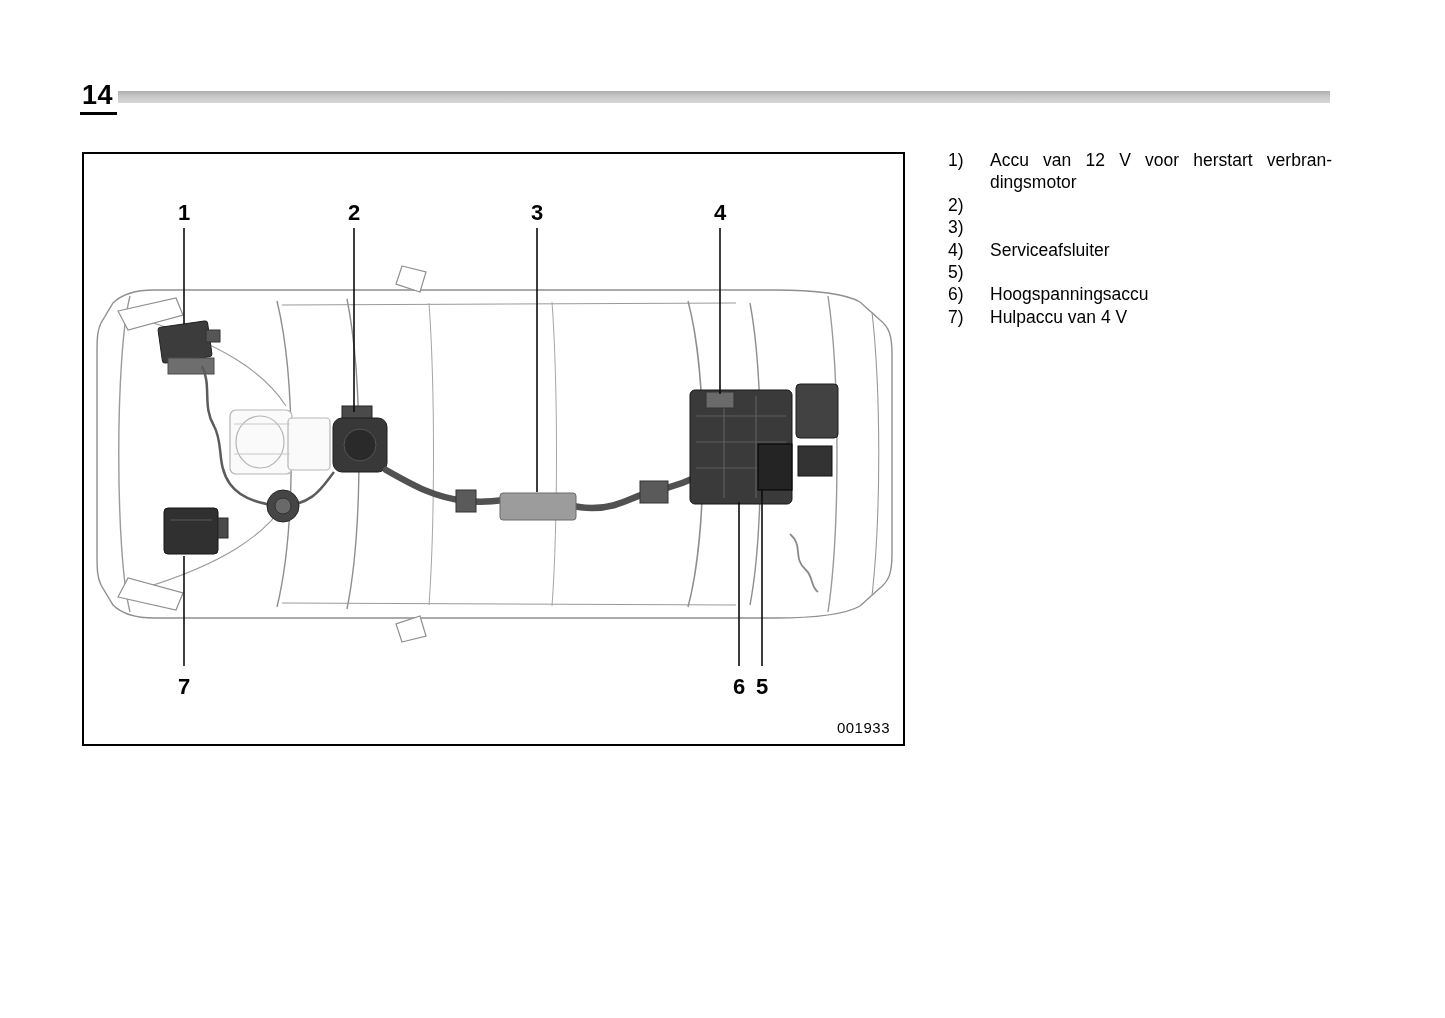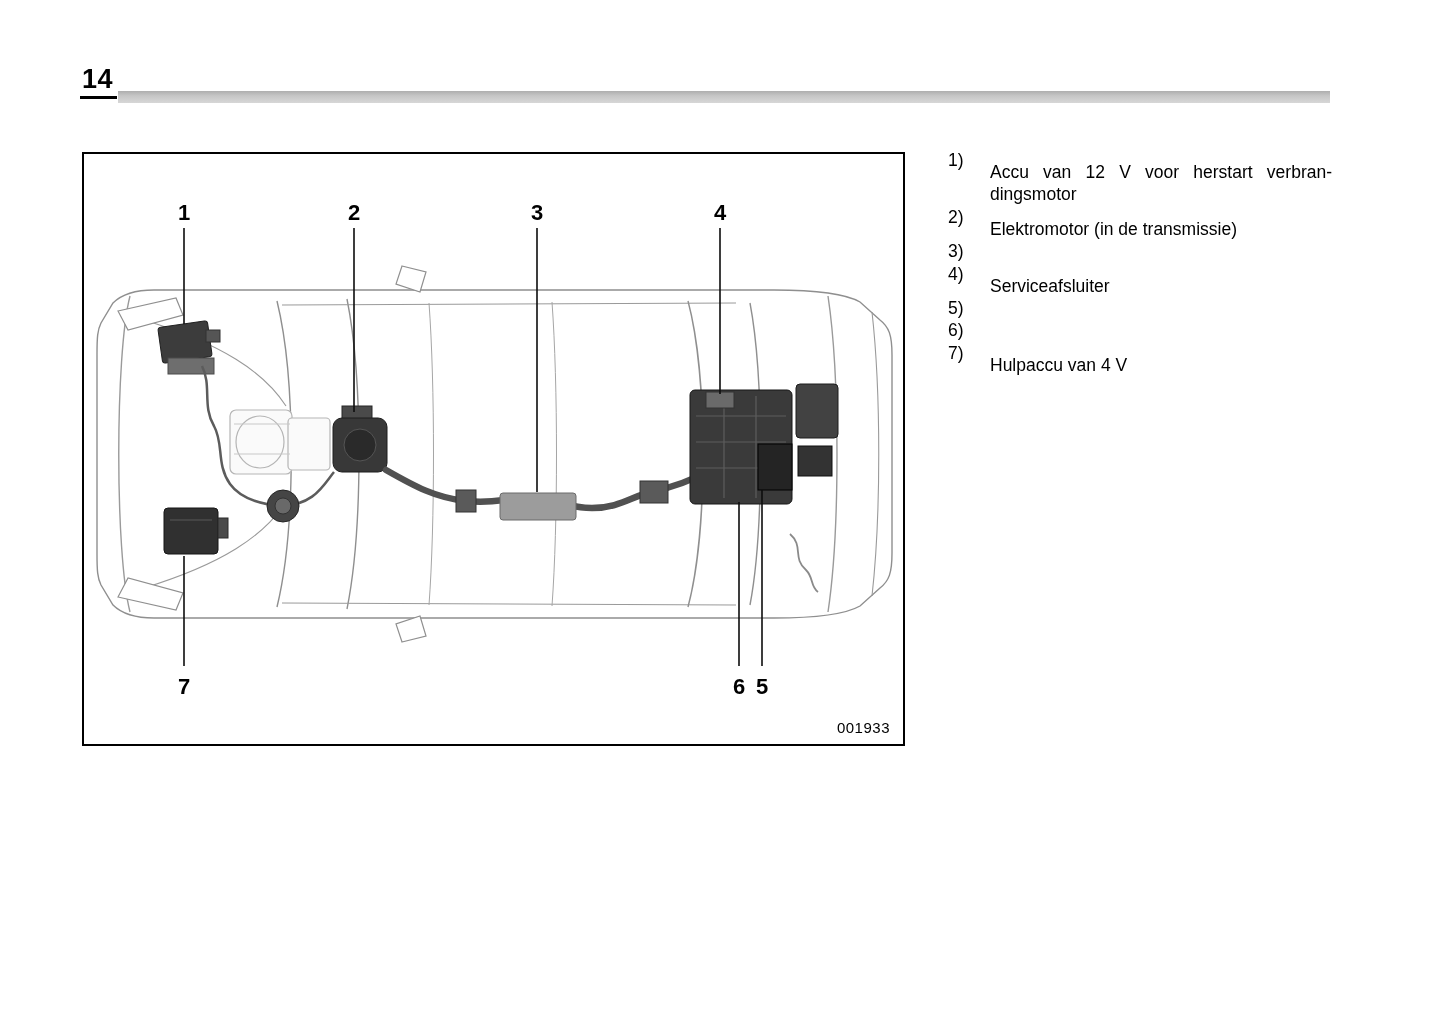--- a/index.html
+++ b/index.html
@@ -8,21 +8,21 @@
     background: #ffffff;
     font-family: "Liberation Sans", sans-serif;
     color: #000;
     position: relative;
     overflow: hidden;
   }
 
   
   .page-number {
     position: absolute;
-    left: 80px; top: 66px;
+    left: 80px; top: 82px;
     font-size: 27px;
     font-weight: bold;
     line-height: 1;
     padding: 0 4px 3px 2px;
     border-bottom: 3.5px solid #000;
     letter-spacing: 0.5px;
   }
   .header-bar {
     position: absolute;
     left: 118px; top: 91px;
@@ -55,21 +55,21 @@
   
   .legend {
     position: absolute;
     left: 948px; top: 149px;
     width: 384px;
     font-size: 17.5px;
     line-height: 22.4px;
   }
   .legend-item { display: flex; }
   .legend-num { width: 42px; flex: none; }
-  .legend-text { flex: 1; text-align: justify; margin-top: 12px; }
+  .legend-text { flex: 1; text-align: justify; }
 </style>
 </head>
 <body>
 
 <div class="page-number">14</div>
 <div class="header-bar"></div>
 
 <div class="figure-frame">
   <svg viewBox="0 0 819 590" width="819" height="590">
 
@@ -170,32 +170,32 @@
   </svg>
 </div>
 
 <div class="legend">
   <div class="legend-item">
     <span class="legend-num">1)</span>
     <span class="legend-text">Accu van 12 V voor herstart verbran-dingsmotor</span>
   </div>
   <div class="legend-item">
     <span class="legend-num">2)</span>
-    <span class="legend-text">Elektromotor (in de transmissie)</span>
   </div>
   <div class="legend-item">
     <span class="legend-num">3)</span>
   </div>
   <div class="legend-item">
     <span class="legend-num">4)</span>
     <span class="legend-text">Serviceafsluiter</span>
   </div>
   <div class="legend-item">
     <span class="legend-num">5)</span>
   </div>
   <div class="legend-item">
     <span class="legend-num">6)</span>
+    <span class="legend-text">Hoogspanningsaccu</span>
   </div>
   <div class="legend-item">
     <span class="legend-num">7)</span>
     <span class="legend-text">Hulpaccu van 4 V</span>
   </div>
 </div>
 
 </body></html>

